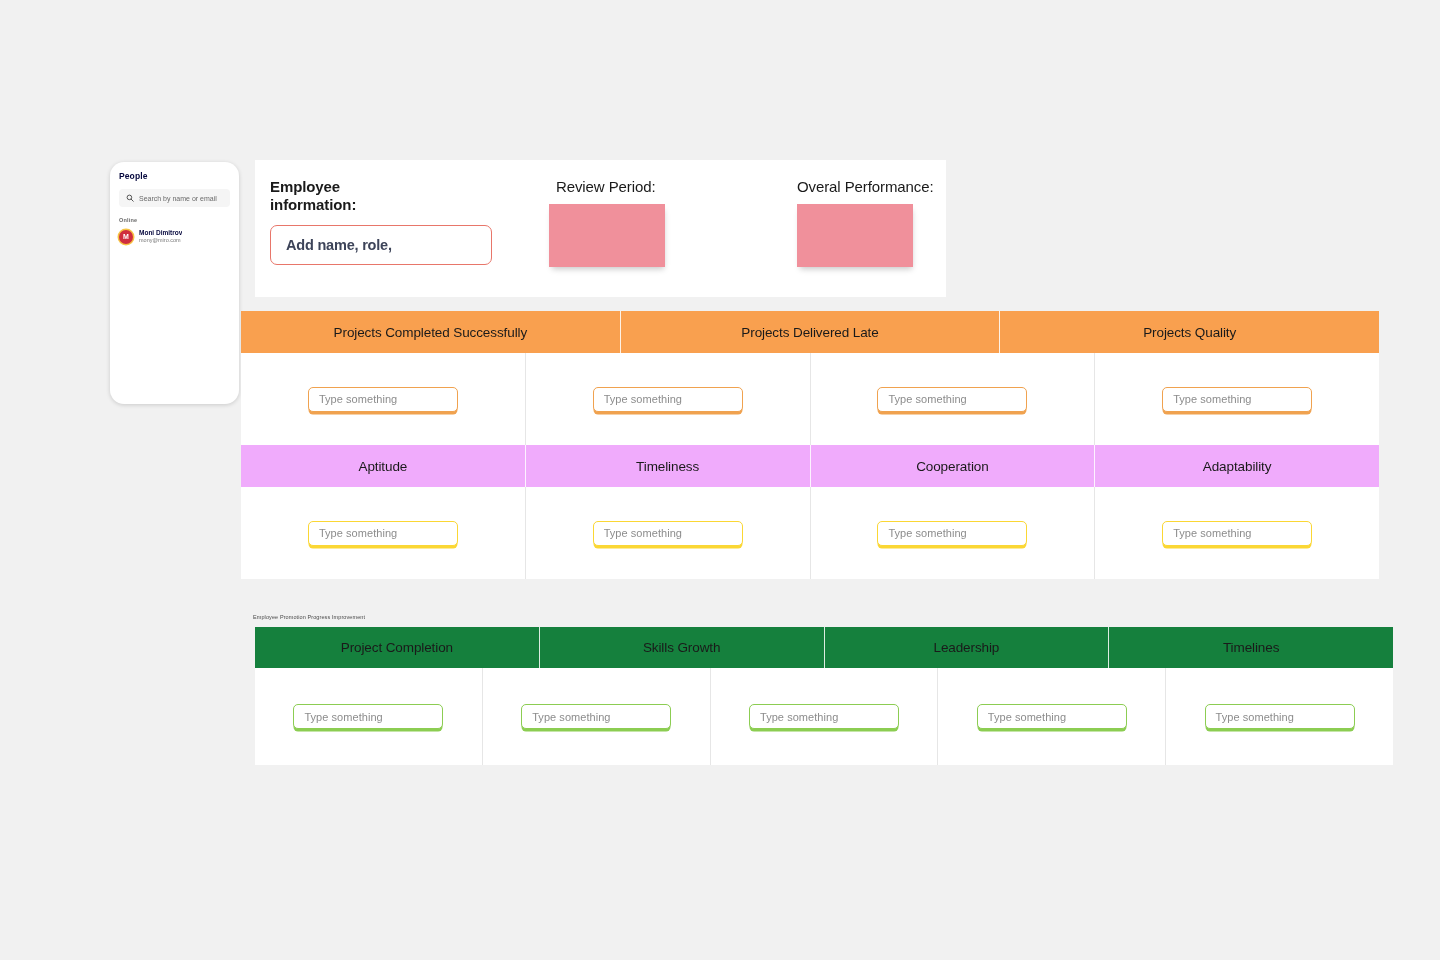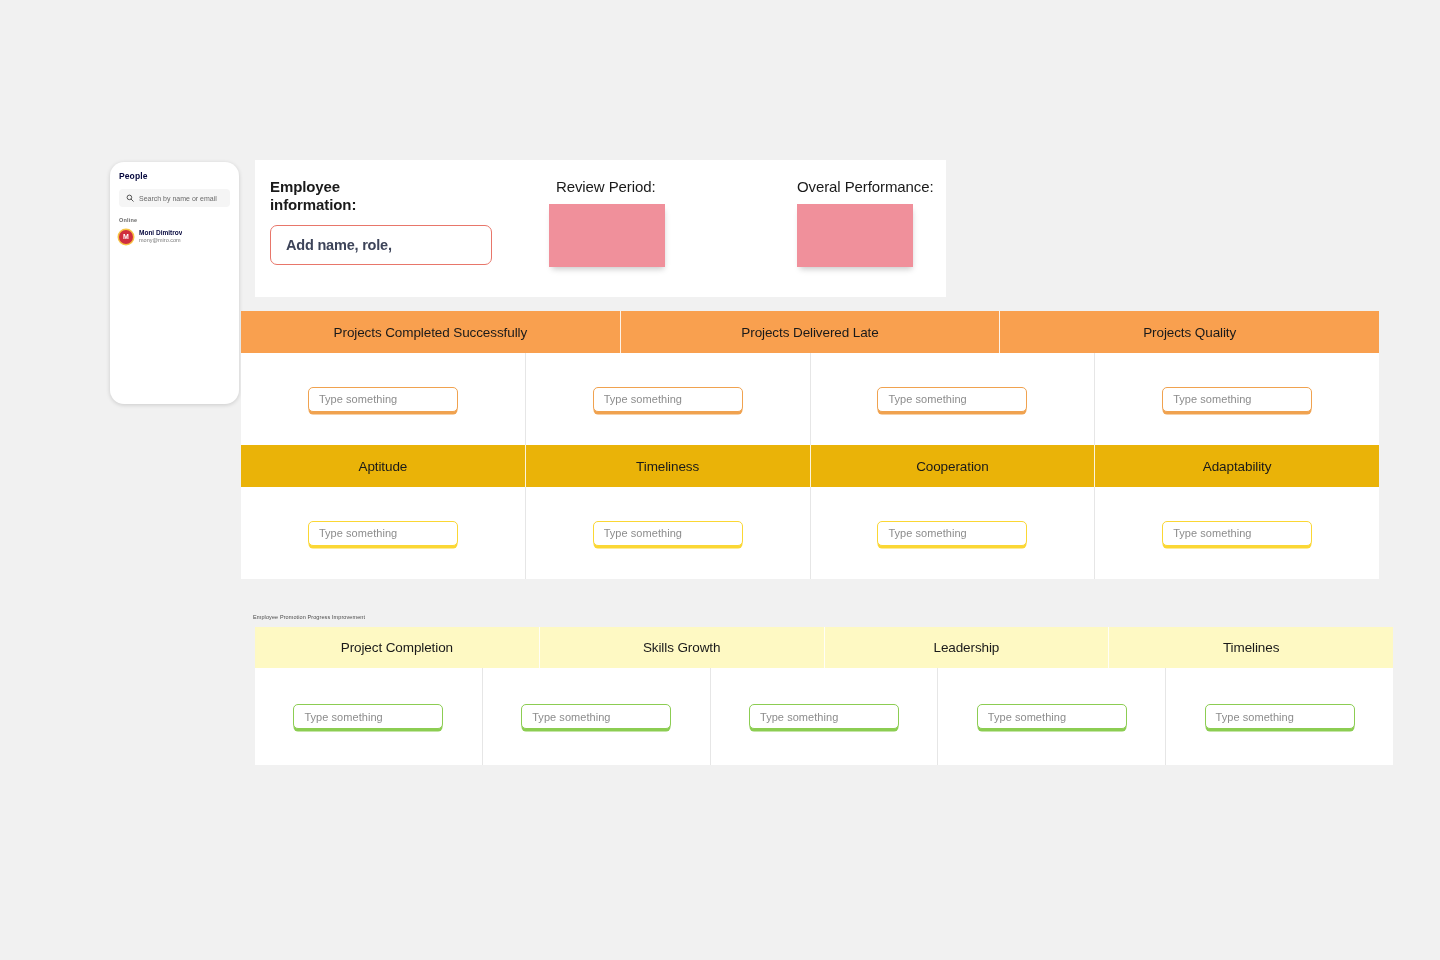--- a/index.html
+++ b/index.html
@@ -151,22 +151,22 @@
     display: flex;
     align-items: center;
     justify-content: center;
     font-size: 13.5px;
     color: #1a1a1a;
     letter-spacing: -0.1px;
     border-right: 1px solid rgba(255,255,255,0.85);
   }
   .hdr-cell:last-child { border-right: none; }
   .hdr-orange { background: #f9a04f; }
-  .hdr-yellow { background: #eab308; }
-  .hdr-green  { background: #fef9c3; }
+  .hdr-yellow { background: #f0abfc; }
+  .hdr-green  { background: #15803d; }
 
   .body-cell {
     flex: 1 1 0;
     height: 92px;
     display: flex;
     align-items: center;
     justify-content: center;
     border-right: 1px solid #e6e6e6;
     background: #ffffff;
   }

